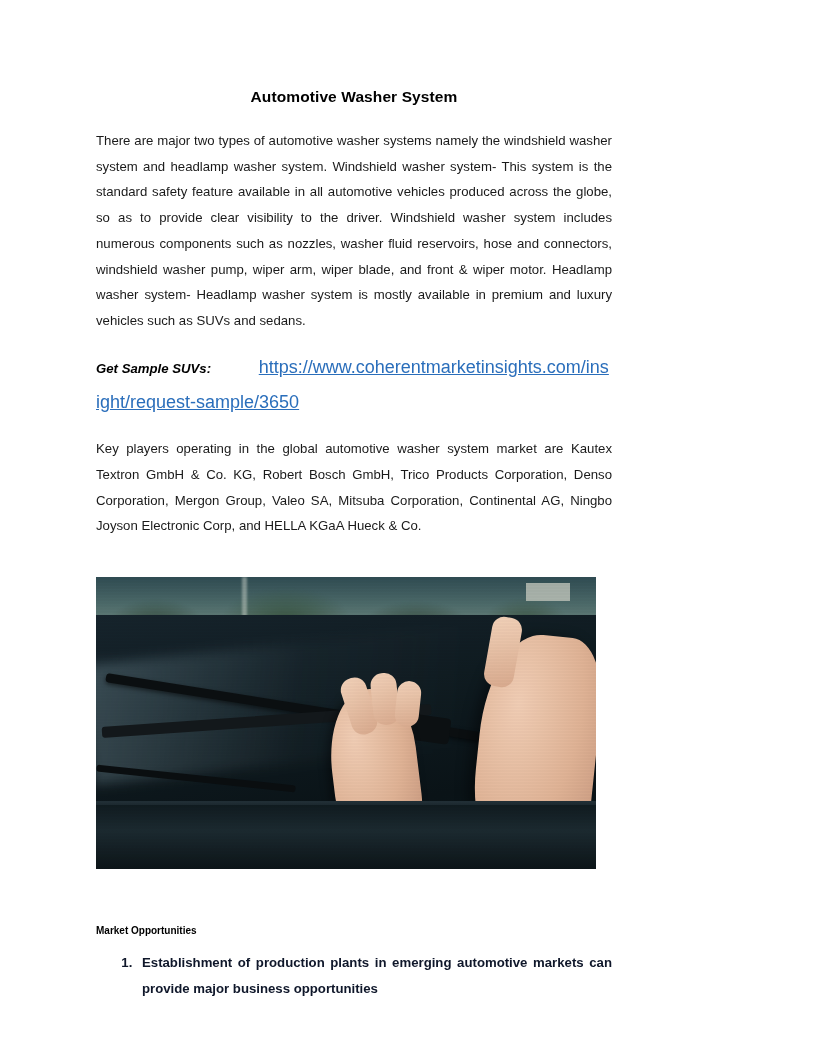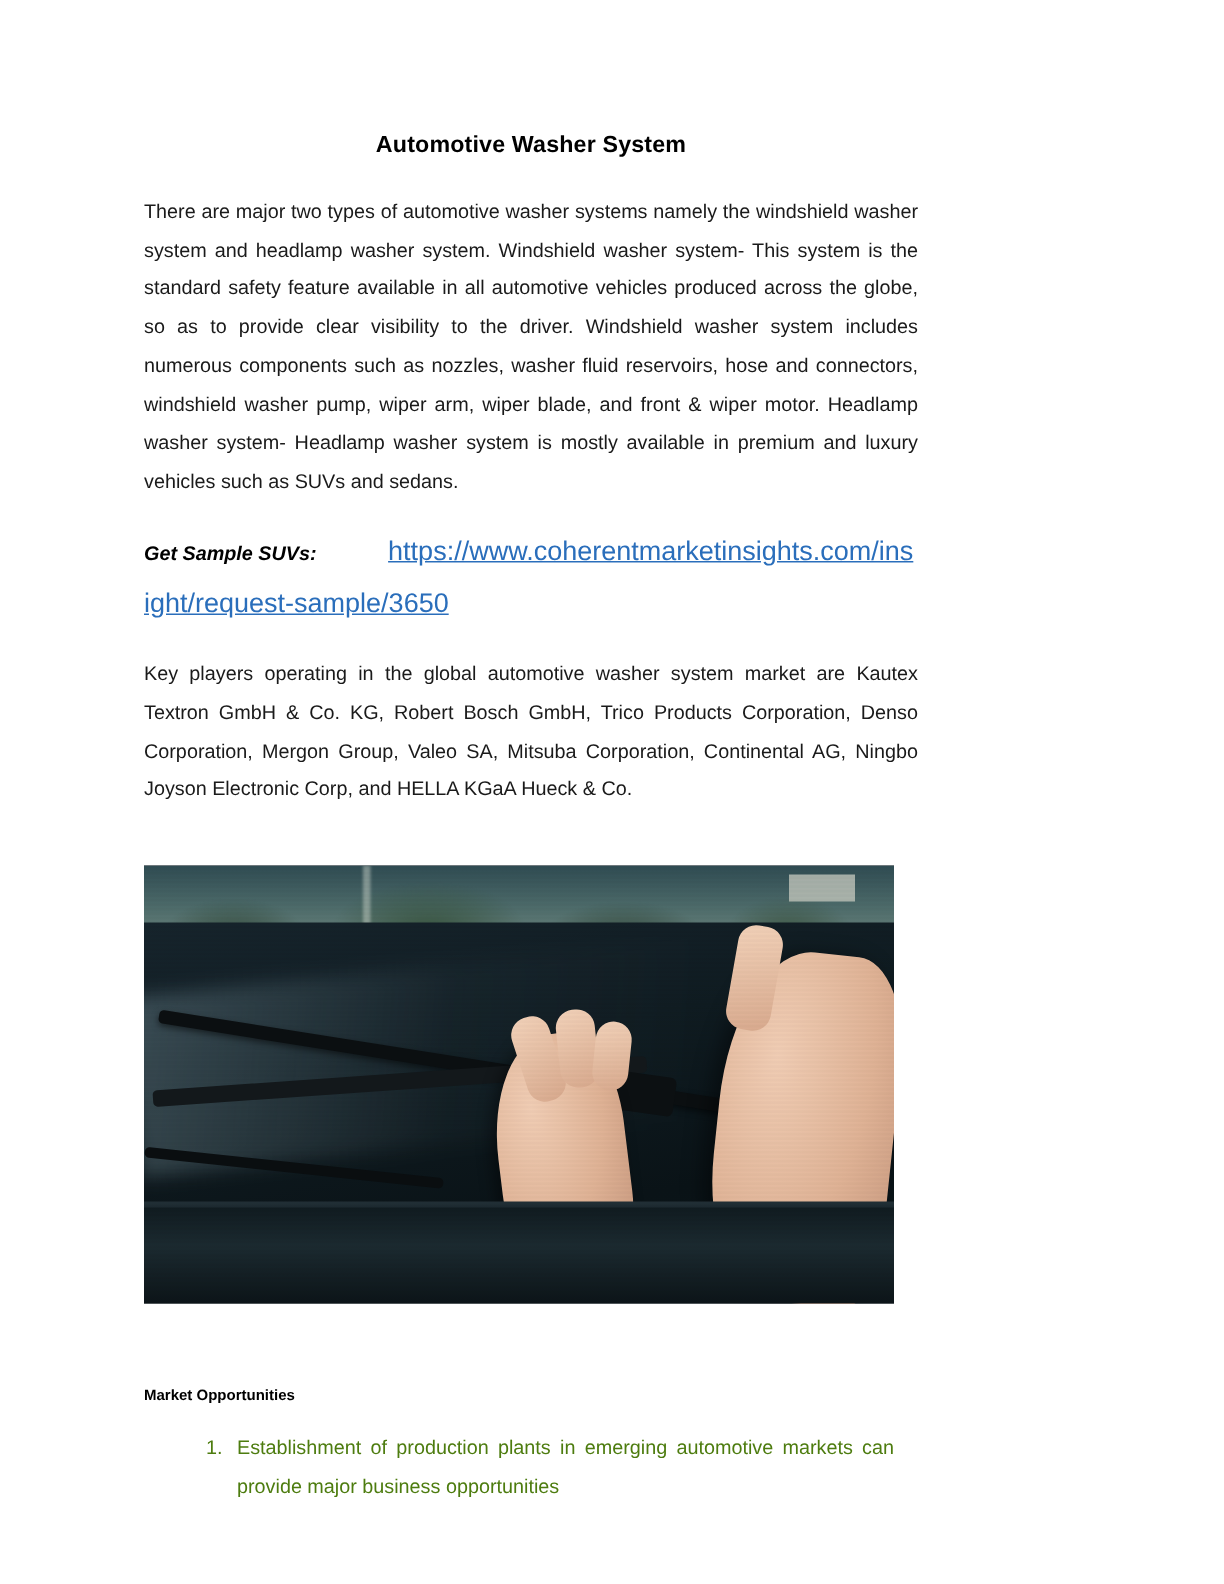--- a/index.html
+++ b/index.html
@@ -163,26 +163,26 @@
     pointer-events: none;
   }
 
   .section-head {
     margin: 56px 0 14px 0;
     font-size: 10px;
     font-weight: bold;
     color: #000000;
   }
   ol.opps {
-    margin: 16px;
+    margin: 0;
     padding-left: 40px;
     font-size: 13.2px;
     line-height: 1.95;
-    font-weight: normal;
-    color: #4d7c0f;
+    font-weight: bold;
+    color: #0f172a;
   }
   ol.opps li {
     text-align: justify;
     padding-left: 6px;
   }
 </style>
 </head>
 <body>
 
 <div class="page">

